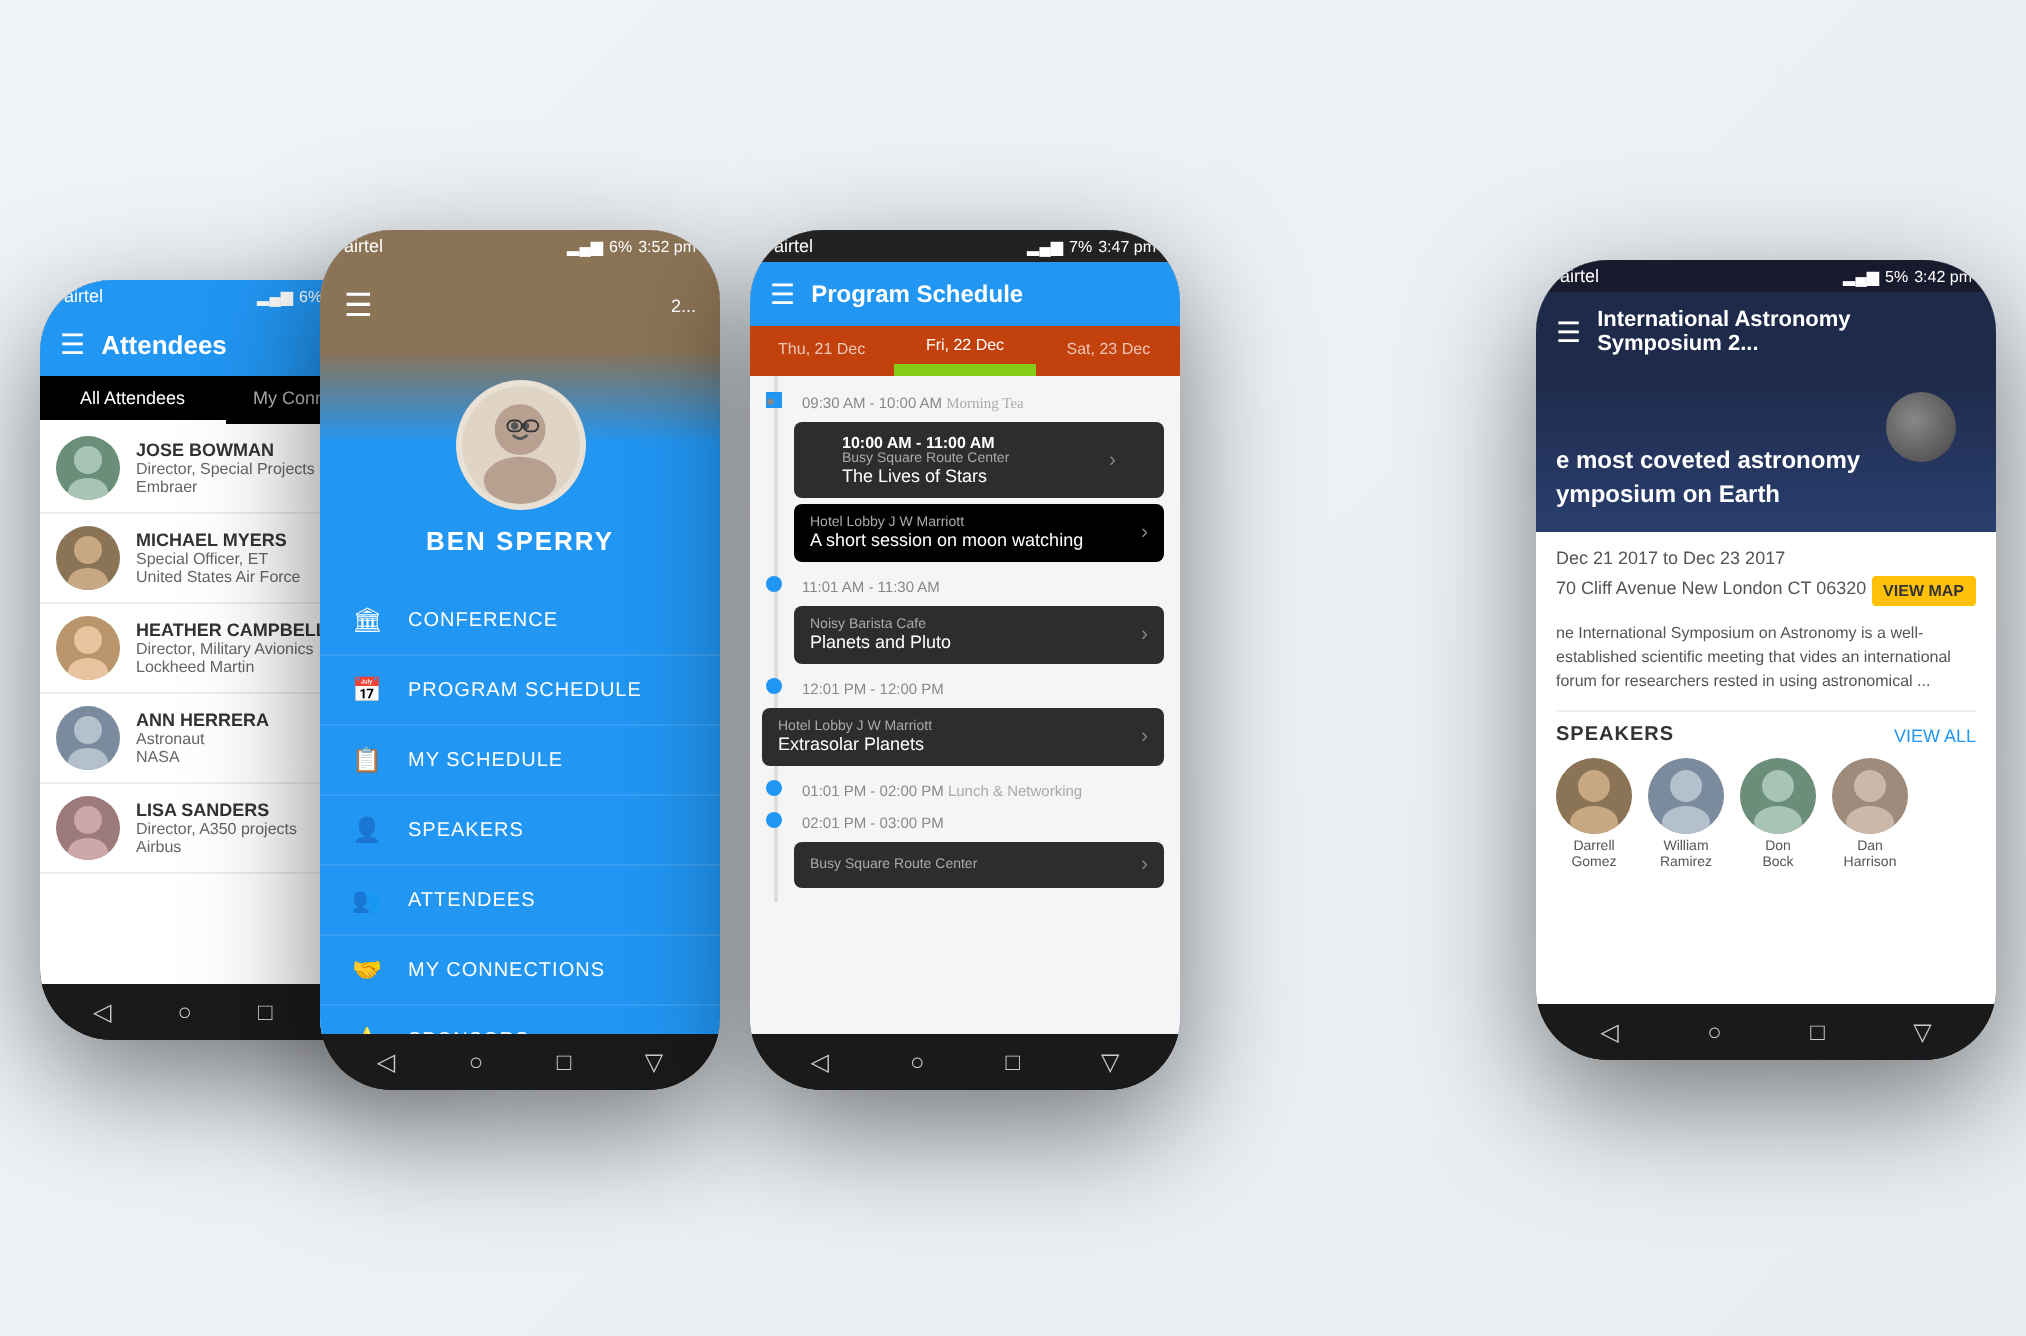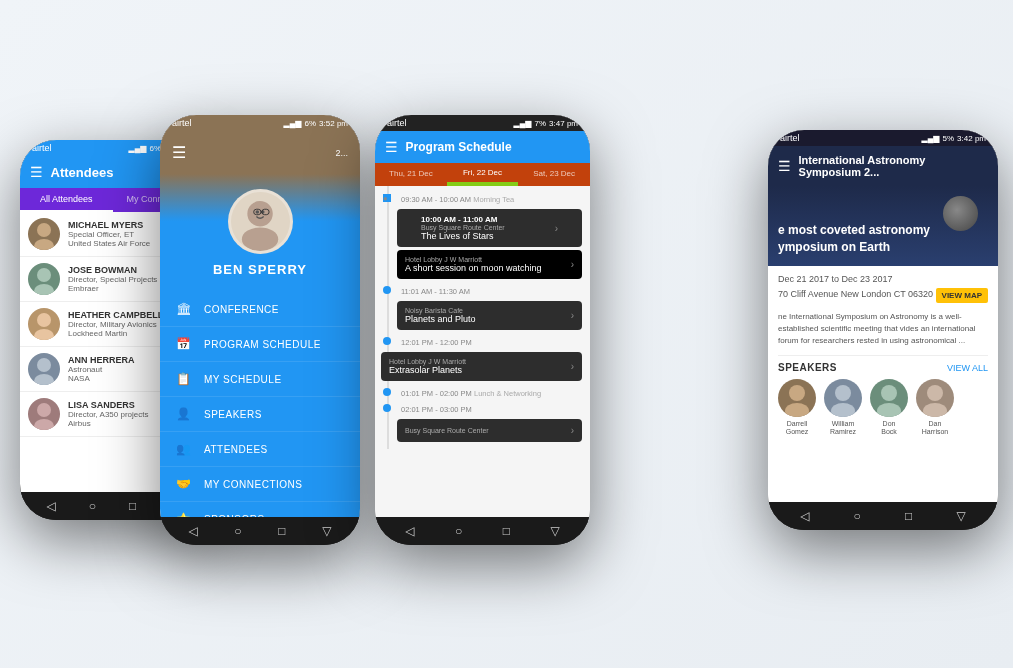--- a/index.html
+++ b/index.html
@@ -90,21 +90,21 @@
     .phone1 .app-header .menu-icon {
       color: #fff;
       font-size: 14px;
     }
     .phone1 .app-header .title {
       color: #fff;
       font-size: 13px;
       font-weight: bold;
     }
     .phone1 .tabs {
-      background: #6d28d9;
+      background: #000000;
       display: flex;
     }
     .phone1 .tab {
       flex: 1;
       text-align: center;
       padding: 6px 4px;
       font-size: 9px;
       color: rgba(255,255,255,0.7);
       border-bottom: 2px solid transparent;
     }
@@ -243,21 +243,21 @@
     .phone3 .day-tab {
       flex: 1;
       text-align: center;
       padding: 5px 2px;
       font-size: 8px;
       color: rgba(255,255,255,0.7);
       border-bottom: 2px solid transparent;
     }
     .phone3 .day-tab.active {
       color: #fff;
-      border-bottom: 4px solid #84cc16;
+      border-bottom: 6px solid #84cc16;
     }
 
     .schedule-content {
       flex: 1;
       overflow: hidden;
       background: #f5f5f5;
     }
 
     
     .phone4 {
@@ -406,43 +406,43 @@
       <div class="app-header">
         <span class="menu-icon">☰</span>
         <span class="title">Attendees</span>
       </div>
       <div class="tabs">
         <div class="tab active">All Attendees</div>
         <div class="tab">My Connections</div>
       </div>
       <div style="flex:1; overflow:hidden;">
         <div class="attendee-item">
+          <div class="attendee-avatar" style="background:#6B8E7B;">
+            <svg class="face-svg" viewBox="0 0 32 32">
+                <circle cx="16" cy="12" r="7" fill="#a8c4b4"></circle>
+                <ellipse cx="16" cy="28" rx="10" ry="7" fill="#a8c4b4"></ellipse>
+              </svg>
+          </div>
+          <div class="attendee-info">
+            <div class="name">JOSE BOWMAN</div>
+            <div class="role">Director, Special Projects</div>
+            <div class="org">Embraer</div>
+          </div>
+        </div>
+        <div class="attendee-item">
           <div class="attendee-avatar" style="background:#8B7355;">
             <svg class="face-svg" viewBox="0 0 32 32">
                 <circle cx="16" cy="12" r="7" fill="#c8a882"></circle>
                 <ellipse cx="16" cy="28" rx="10" ry="7" fill="#c8a882"></ellipse>
               </svg>
           </div>
           <div class="attendee-info">
             <div class="name">MICHAEL MYERS</div>
             <div class="role">Special Officer, ET</div>
             <div class="org">United States Air Force</div>
-          </div>
-        </div>
-        <div class="attendee-item">
-          <div class="attendee-avatar" style="background:#6B8E7B;">
-            <svg class="face-svg" viewBox="0 0 32 32">
-                <circle cx="16" cy="12" r="7" fill="#a8c4b4"></circle>
-                <ellipse cx="16" cy="28" rx="10" ry="7" fill="#a8c4b4"></ellipse>
-              </svg>
-          </div>
-          <div class="attendee-info">
-            <div class="name">JOSE BOWMAN</div>
-            <div class="role">Director, Special Projects</div>
-            <div class="org">Embraer</div>
           </div>
         </div>
         <div class="attendee-item">
           <div class="attendee-avatar" style="background:#B8956A;">
             <svg class="face-svg" viewBox="0 0 32 32">
                 <circle cx="16" cy="12" r="7" fill="#e8c4a0"></circle>
                 <ellipse cx="16" cy="28" rx="10" ry="7" fill="#e8c4a0"></ellipse>
               </svg>
           </div>
           <div class="attendee-info">
@@ -574,21 +574,21 @@
         <div class="day-tab">Thu, 21 Dec</div>
         <div class="day-tab active">Fri, 22 Dec</div>
         <div class="day-tab">Sat, 23 Dec</div>
       </div>
       <div class="schedule-content">
         <div style="position:relative; padding:4px 0;">
           <div style="position:absolute; left:12px; top:0; bottom:0; width:2px; background:#ddd; z-index:0;"></div>
 
           <div style="padding:5px 8px 2px 26px; font-size:7.5px; color:#888; position:relative;">
             <span style="position:absolute; left:8px; top:50%; transform:translateY(-50%); width:8px; height:8px; background:#2196F3; border-radius:50; z-index:1;">●</span>
-            <span>09:30 AM - 10:00 AM</span> <span style="color:#aaa;">Morning Tea</span>
+            <span>09:30 AM - 10:00 AM</span> <span style="color:#aaa;font-family:Liberation Serif, serif;">Morning Tea</span>
           </div>
 
           <div style="margin:3px 8px 3px 22px; background:#2d2d2d; border-radius:4px; padding:6px 24px; display:flex; justify-content:space-between; align-items:center; position:relative; z-index:1;">
             <div>
               <div style="font-size:8px; color:#fff; font-weight:bold;">10:00 AM - 11:00 AM</div>
               <div style="font-size:7px; color:#aaa;">Busy Square Route Center</div>
               <div style="font-size:9px; color:#fff;">The Lives of Stars</div>
             </div>
             <span style="color:#888; font-size:10px;">›</span>
           </div>

